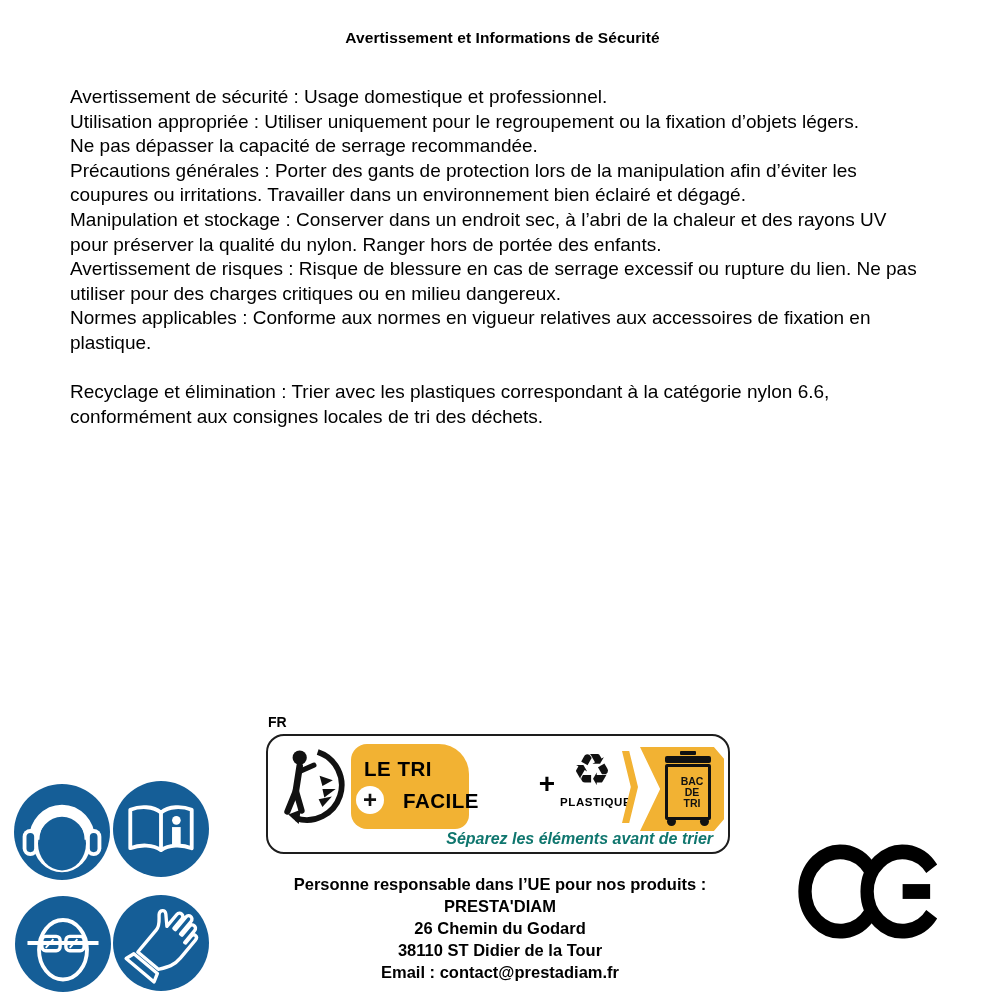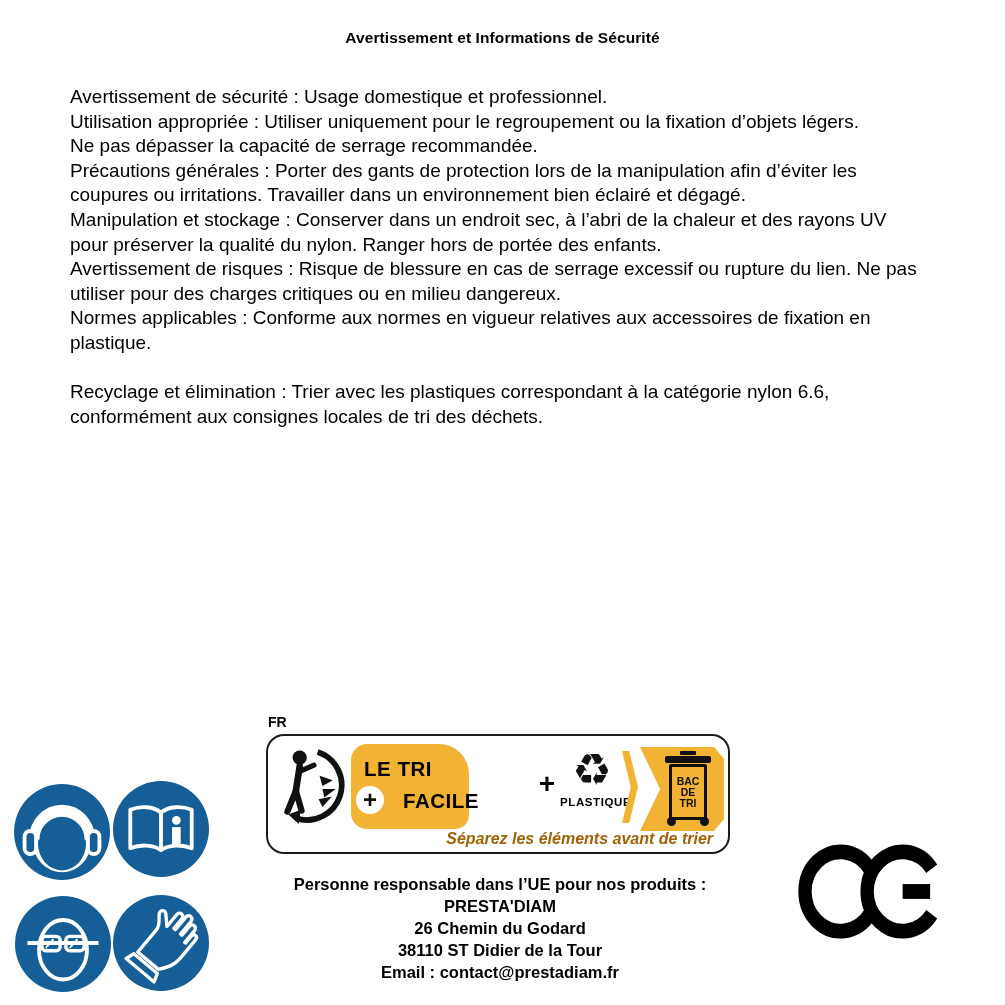--- a/index.html
+++ b/index.html
@@ -52,28 +52,28 @@
   }
   .tri-arrow{
     position:absolute;left:372px;top:11px;width:84px;height:84px;background:var(--yellow);
     clip-path:polygon(0% 0%,88% 0%,100% 14%,100% 86%,88% 100%,0% 100%,24% 50%);
   }
   .bin{position:absolute;left:24px;top:4px;width:48px;height:70px;}
   .bin-handle{width:16px;height:4px;background:#111;margin:0 auto;border-radius:1px;}
   .bin-lid{width:46px;height:7px;background:#111;margin:1px auto 0;border-radius:2px;}
   .bin-body{
     width:32px;height:50px;margin:1px auto 0;border:3px solid #111;border-radius:2px;
-    display:flex;flex-direction:column;align-items:center;justify-content:center;
+    display:flex;flex-direction:column;align-items:center;justify-content:center;padding-left:8px;
   }
   .bin-body span{font-size:10.5px;font-weight:bold;line-height:11px;color:#111;}
   .bin-wheel{position:absolute;bottom:-5px;width:9px;height:9px;border-radius:50%;background:#111;}
   .bin-wheel.wl{left:3px;} .bin-wheel.wr{right:3px;}
   .tri-tagline{
     position:absolute;right:15px;bottom:4px;
-    font-size:16px;font-weight:bold;font-style:italic;color:#a16207;white-space:nowrap;
+    font-size:16px;font-weight:bold;font-style:italic;color:#0f766e;white-space:nowrap;
   }
   
   .resp{position:absolute;left:230px;top:873px;width:540px;text-align:center;}
   .resp div{font-size:16.5px;font-weight:bold;line-height:22px;}
   
   .ce{position:absolute;left:797px;top:842px;}
 </style>
 </head>
 <body>
 

